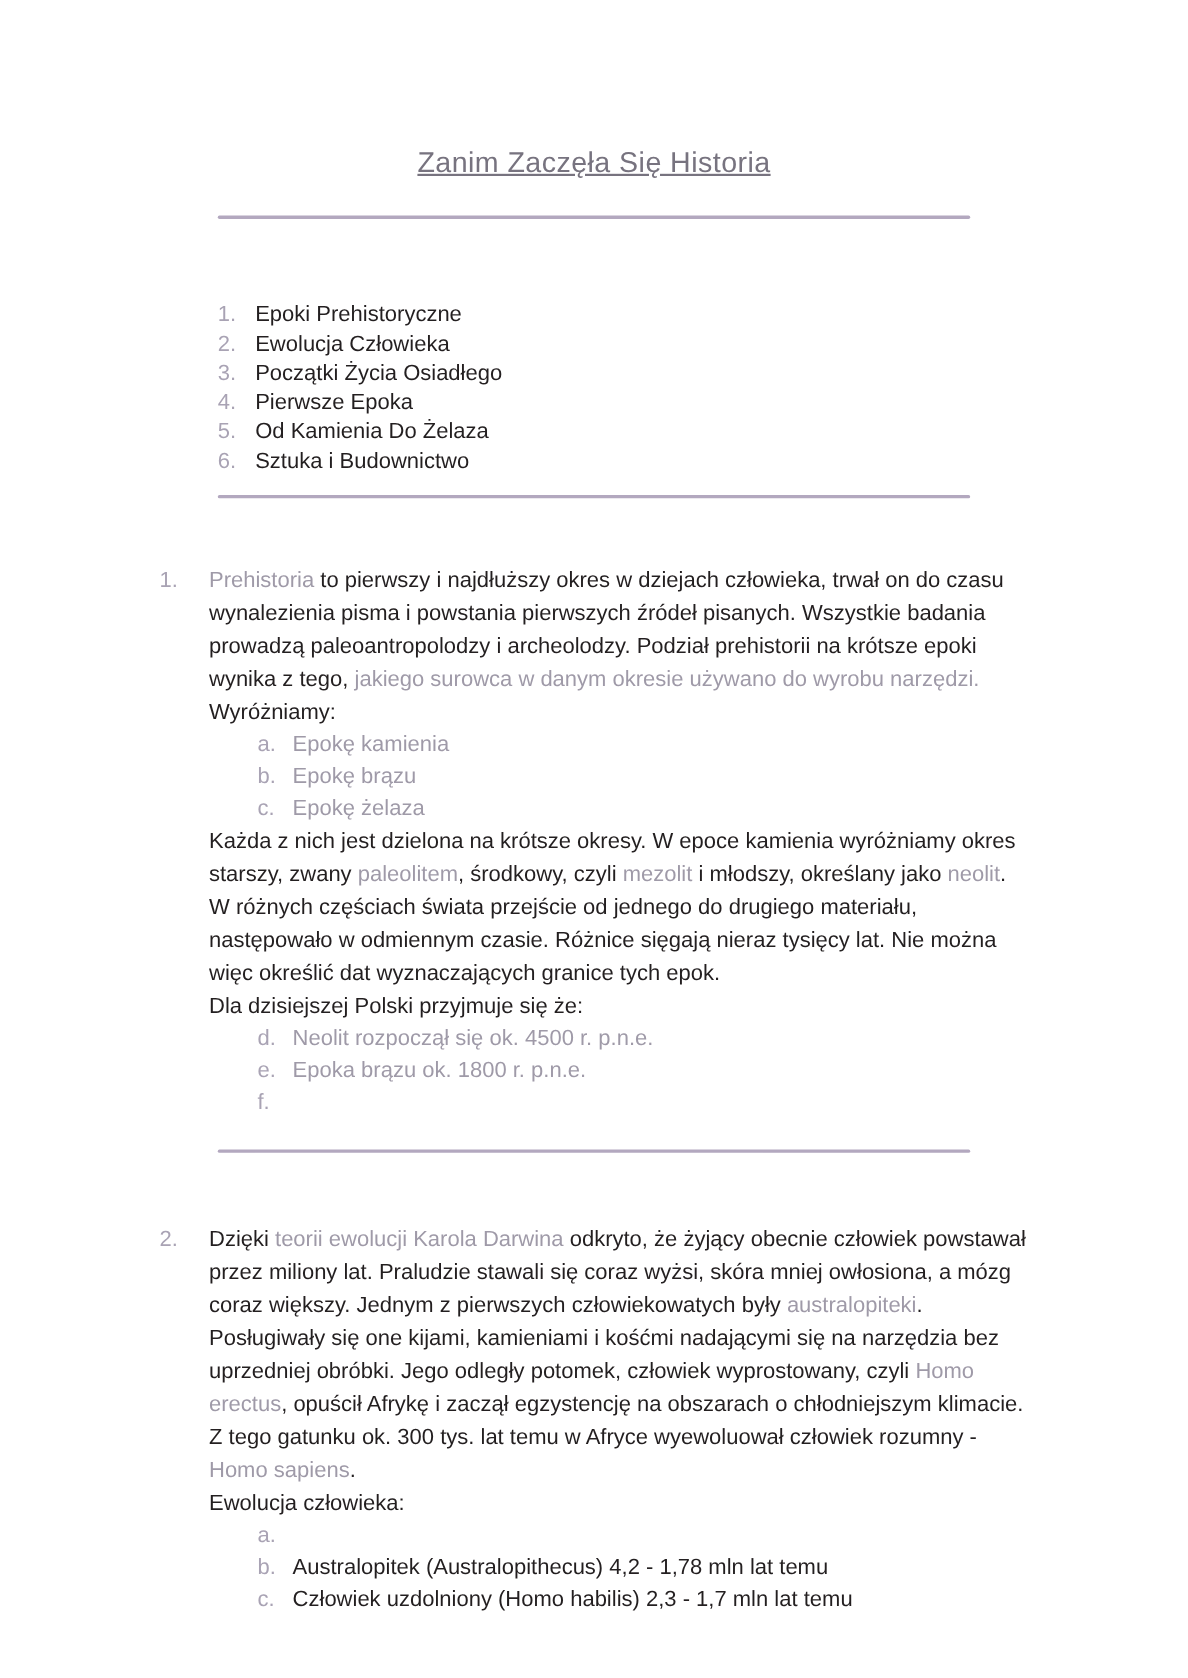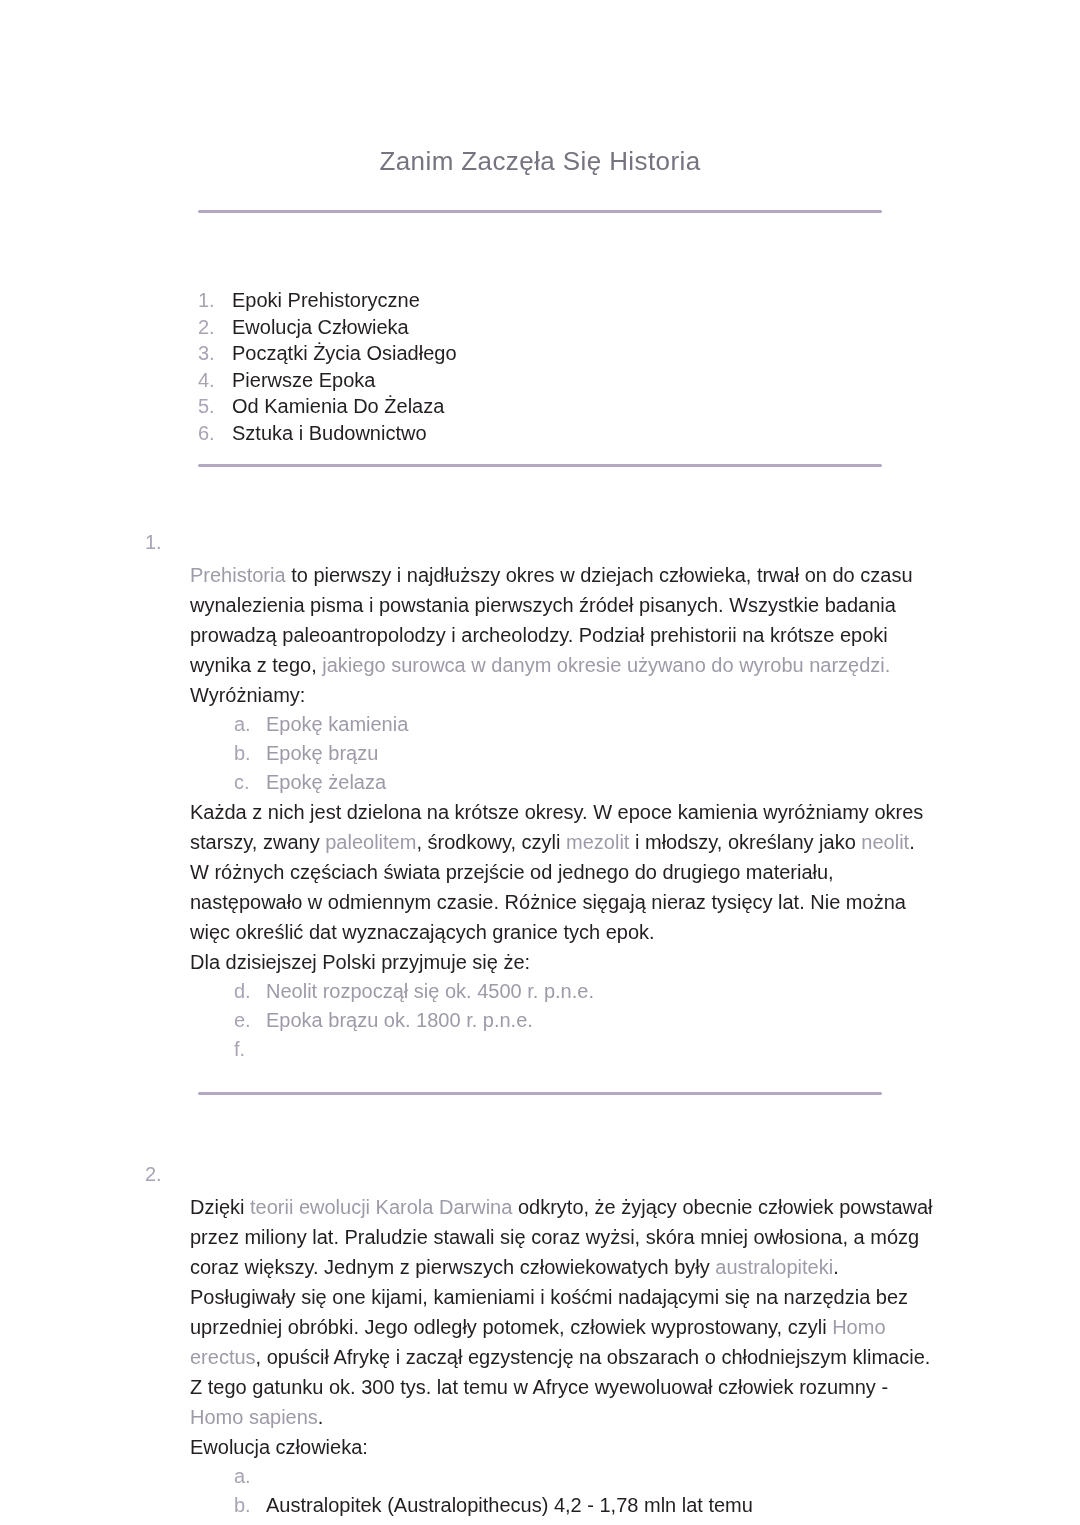--- a/index.html
+++ b/index.html
@@ -23,23 +23,24 @@
     background: #ffffff;
   }
 
   
   .doc-title {
     text-align: center;
     color: #77737f;
     font-size: 26px;
     font-weight: 400;
     letter-spacing: 0.4px;
-    margin: 18px;
+    margin: 4px;
     padding-top: 128px;
     line-height: 1.2;
+    text-decoration: underline;
   }
 
   
   .rule {
     height: 3px;
     border-radius: 2px;
     background: #b3a8bf;
     margin: 0 auto;
     width: 684px;
   }
@@ -82,21 +83,20 @@
     font-size: 20px;
     line-height: 30px;
     width: 45px;
     flex: 0 0 45px;
   }
   .section-body {
     flex: 1 1 auto;
     font-size: 20px;
     line-height: 30px;
     color: #231f20;
-    margin-top: 33px;
   }
   .section-body p {
     margin: 0;
   }
   .hl {
     color: #9f9aa8;
   }
 
   
   .sublist {

